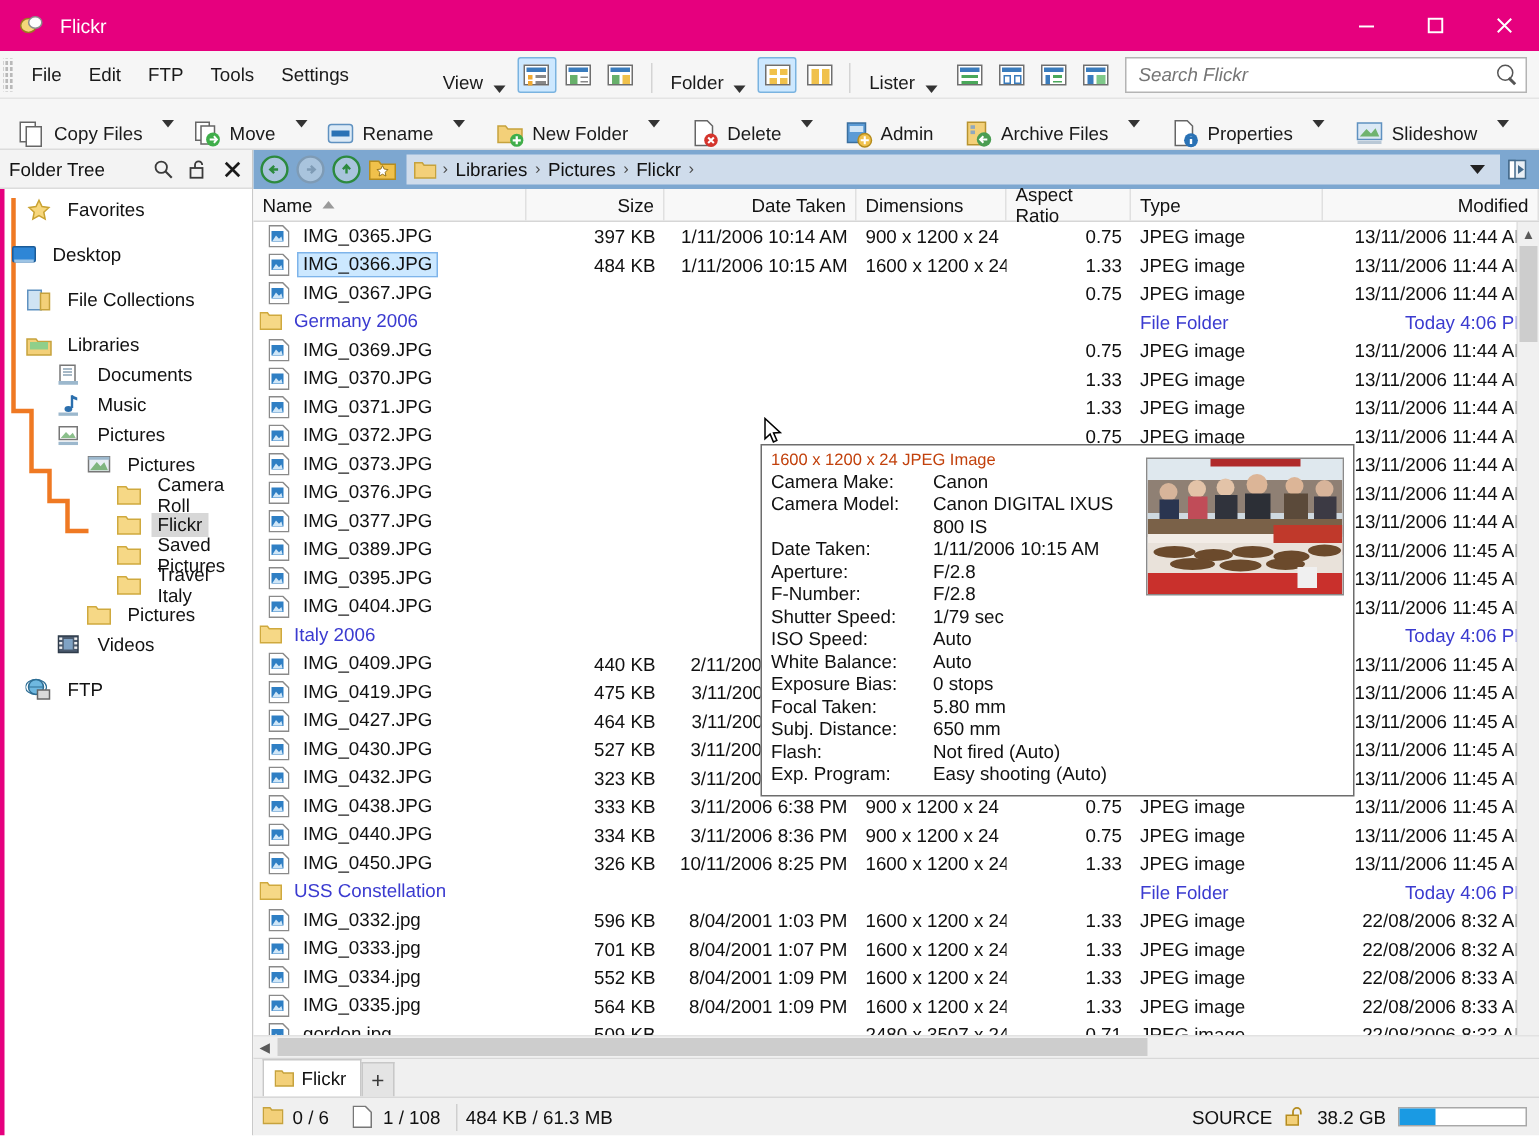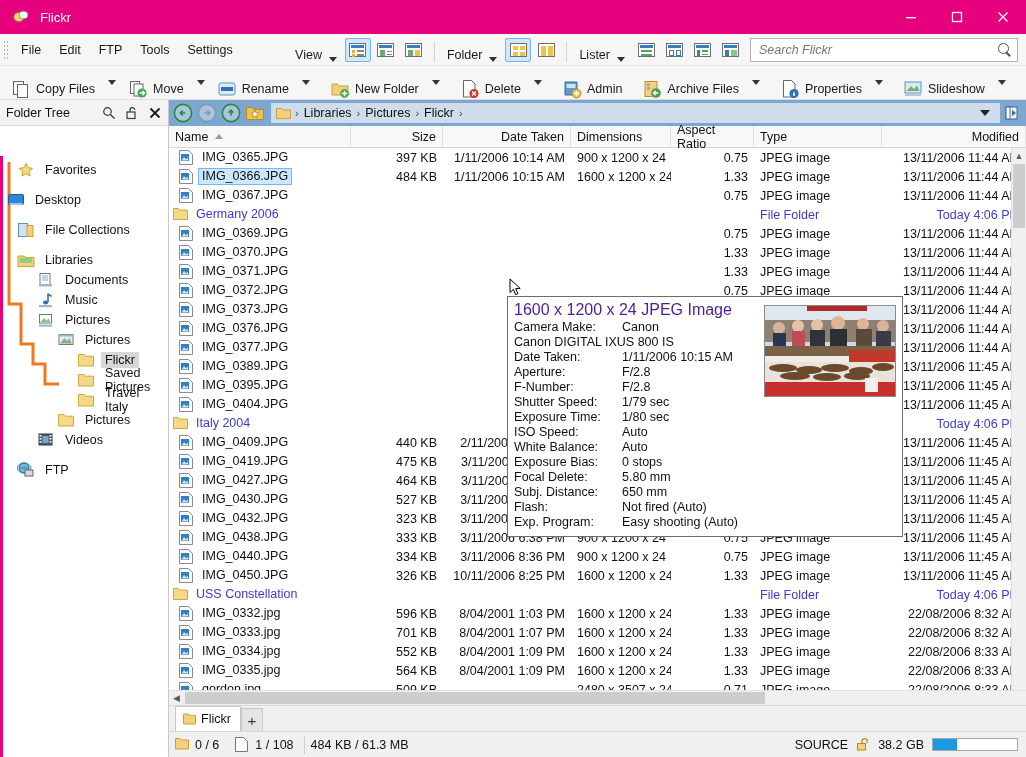--- a/index.html
+++ b/index.html
@@ -71,21 +71,21 @@
   .tb-ico { width:20px; height:20px; margin-right:5px; position:relative; flex:0 0 auto;}
   .tb-label { font-size:12.5px; color:#1a1a1a; white-space:nowrap; }
   .tb-caret { width:0;height:0;border-left:4px solid transparent;border-right:4px solid transparent;
               border-top:5px solid #333; margin:0 6px 0 7px; }
   .tb-sep { width:1px;height:24px;background:#d9d9d9;margin:0 4px; }
 
   
   .body { position:absolute; top:100px; left:0; right:0; bottom:0; display:flex; }
 
   
-  .treepane { width:256px; border-right:1px solid #c9c9c9; background:#fff; display:flex; flex-direction:column;gap:30px;}
+  .treepane { width:256px; border-right:1px solid #c9c9c9; background:#fff; display:flex; flex-direction:column;}
   .tree-header { height:26px; background:#f3f3f3; border-bottom:1px solid #dcdcdc;
      display:flex; align-items:center; padding-left:6px; }
   .tree-title { font-size:12.5px; color:#111; }
   .tree-hdr-btns { margin-left:auto; display:flex; align-items:center; padding-right:6px; gap:9px; }
   .thb { width:14px; height:14px; position:relative; }
   .tree-body { flex:1; overflow:hidden; position:relative; padding-top:4px; background:#fff;
      border-left:3px solid #e6007e; }
   .tnode { height:20px; display:flex; align-items:center; font-size:12.5px; color:#111; position:relative;}
   .tnode .tico { width:18px; height:16px; margin-right:6px; flex:0 0 auto; position:relative;}
   .tnode.sel .tlabel { background:#d7d7d7; }
@@ -152,21 +152,21 @@
   .sb-right { margin-left:auto; display:flex; align-items:center; padding-right:8px; gap:8px;}
   .meter { width:86px; height:13px; background:#fff; border:1px solid #a8a8a8; position:relative;}
   .meter-fill { position:absolute; left:0; top:0; bottom:0; width:28%; background:#1a9ae3;}
 
   
   .tooltip {
     position:absolute; left:338px; top:196px; width:396px; background:#fff; border:1px solid #6d6d6d;
     padding:4px 6px 6px 6px; display:flex; z-index:50;
   }
   .tt-left { flex:1; }
-  .tt-title { font-size:16px; color:#4c1d95; margin-bottom:1px;}
+  .tt-title { font-size:11px; color:#c2410c; margin-bottom:1px;}
   .tt-row { display:flex; font-size:12.5px; color:#111; line-height:15px;}
   .tt-k { width:108px; flex:0 0 auto;}
   .tt-v { }
   .tt-thumb { width:132px; height:92px; margin:4px 0 0 6px; flex:0 0 auto; overflow:hidden; position:relative;
      border:1px solid #8a8a8a;}
 
   
   .cursor { position:absolute; left:340px; top:178px; width:12px; height:18px; z-index:60; }
 
   .folder-ico { width:15px; height:13px; position:relative; }
@@ -521,20 +521,26 @@
                 </svg></span>
               <span class="tlabel">Pictures</span>
             </div>
             <div class="tnode" style="padding-left: 54px;">
               <span class="tico"><svg width="18" height="16" viewBox="0 0 18 16">
                   <rect x="2" y="2.5" width="14" height="10" fill="#e8eef4" stroke="#777"></rect>
                   <path d="M3 11.5 L7.5 6 L10 8.8 L12.5 6.2 L15 11.5 Z" fill="#7fb57f"></path>
                   <rect x="2" y="2.5" width="14" height="2" fill="#9cb8cd"></rect>
                 </svg></span>
               <span class="tlabel">Pictures</span>
+            </div>
+            <div class="tnode" style="padding-left: 74px;">
+              <span class="tico"><svg width="18" height="16" viewBox="0 0 18 16">
+                  <path d="M1.5 2.5 h5.5 l1.3 1.7 H16.5 v9.8 H1.5 Z" fill="#f6d886" stroke="#cfa93e"></path>
+                </svg></span>
+              <span class="tlabel">Camera Roll</span>
             </div>
             <div class="tnode sel" style="padding-left: 74px;">
               <span class="tico"><svg width="18" height="16" viewBox="0 0 18 16">
                   <path d="M1.5 2.5 h5.5 l1.3 1.7 H16.5 v9.8 H1.5 Z" fill="#f6d886" stroke="#cfa93e"></path>
                 </svg></span>
               <span class="tlabel">Flickr</span>
             </div>
             <div class="tnode" style="padding-left: 74px;">
               <span class="tico"><svg width="18" height="16" viewBox="0 0 18 16">
                   <path d="M1.5 2.5 h5.5 l1.3 1.7 H16.5 v9.8 H1.5 Z" fill="#f6d886" stroke="#cfa93e"></path>
@@ -880,21 +886,21 @@
               <div class="cell" style="width: 100px;"></div>
               <div class="cell r" style="width: 83px;">0.75</div>
               <div class="cell" style="width: 128px;">JPEG image</div>
               <div class="cell r" style="width: 144px;">13/11/2006  11:45 AM</div>
             </div>
             <div class="row folder">
               <div class="cell cell-name" style="width: 182px; padding-left: 4px;">
                 <span class="fico"><svg width="15" height="14" viewBox="0 0 15 14">
                     <path d="M0.5 1.5 h4.8 l1.2 1.6 H14.5 v9.4 H0.5 Z" fill="#f6d886" stroke="#cfa93e"></path>
                   </svg></span>
-                <span class="nm">Italy 2004</span>
+                <span class="nm">Italy 2006</span>
               </div>
               <div class="cell r" style="width: 92px;"></div>
               <div class="cell r" style="width: 128px;"></div>
               <div class="cell" style="width: 100px;"></div>
               <div class="cell r" style="width: 83px;"></div>
               <div class="cell" style="width: 128px;">File Folder</div>
               <div class="cell r" style="width: 144px;">Today      4:06 PM</div>
             </div>
             <div class="row">
               <div class="cell cell-name" style="width: 182px; padding-left: 10px;">
@@ -1181,56 +1187,53 @@
 
       <div class="tooltip">
         <div class="tt-left">
           <div class="tt-title">1600 x 1200 x 24 JPEG Image</div>
           <div id="tt-rows">
               <div class="tt-row">
                 <span class="tt-k">Camera Make:</span>
                 <span class="tt-v">Canon</span>
               </div>
               <div class="tt-row">
+                <span class="tt-k">Camera Model:</span>
                 <span class="tt-v">Canon DIGITAL IXUS 800 IS</span>
               </div>
               <div class="tt-row">
                 <span class="tt-k">Date Taken:</span>
                 <span class="tt-v">1/11/2006 10:15 AM</span>
               </div>
               <div class="tt-row">
                 <span class="tt-k">Aperture:</span>
                 <span class="tt-v">F/2.8</span>
               </div>
               <div class="tt-row">
                 <span class="tt-k">F-Number:</span>
                 <span class="tt-v">F/2.8</span>
               </div>
               <div class="tt-row">
                 <span class="tt-k">Shutter Speed:</span>
                 <span class="tt-v">1/79 sec</span>
               </div>
               <div class="tt-row">
-                <span class="tt-k">Exposure Time:</span>
-                <span class="tt-v">1/80 sec</span>
-              </div>
-              <div class="tt-row">
                 <span class="tt-k">ISO Speed:</span>
                 <span class="tt-v">Auto</span>
               </div>
               <div class="tt-row">
                 <span class="tt-k">White Balance:</span>
                 <span class="tt-v">Auto</span>
               </div>
               <div class="tt-row">
                 <span class="tt-k">Exposure Bias:</span>
                 <span class="tt-v">0 stops</span>
               </div>
               <div class="tt-row">
-                <span class="tt-k">Focal Delete:</span>
+                <span class="tt-k">Focal Taken:</span>
                 <span class="tt-v">5.80 mm</span>
               </div>
               <div class="tt-row">
                 <span class="tt-k">Subj. Distance:</span>
                 <span class="tt-v">650 mm</span>
               </div>
               <div class="tt-row">
                 <span class="tt-k">Flash:</span>
                 <span class="tt-v">Not fired (Auto)</span>
               </div>

